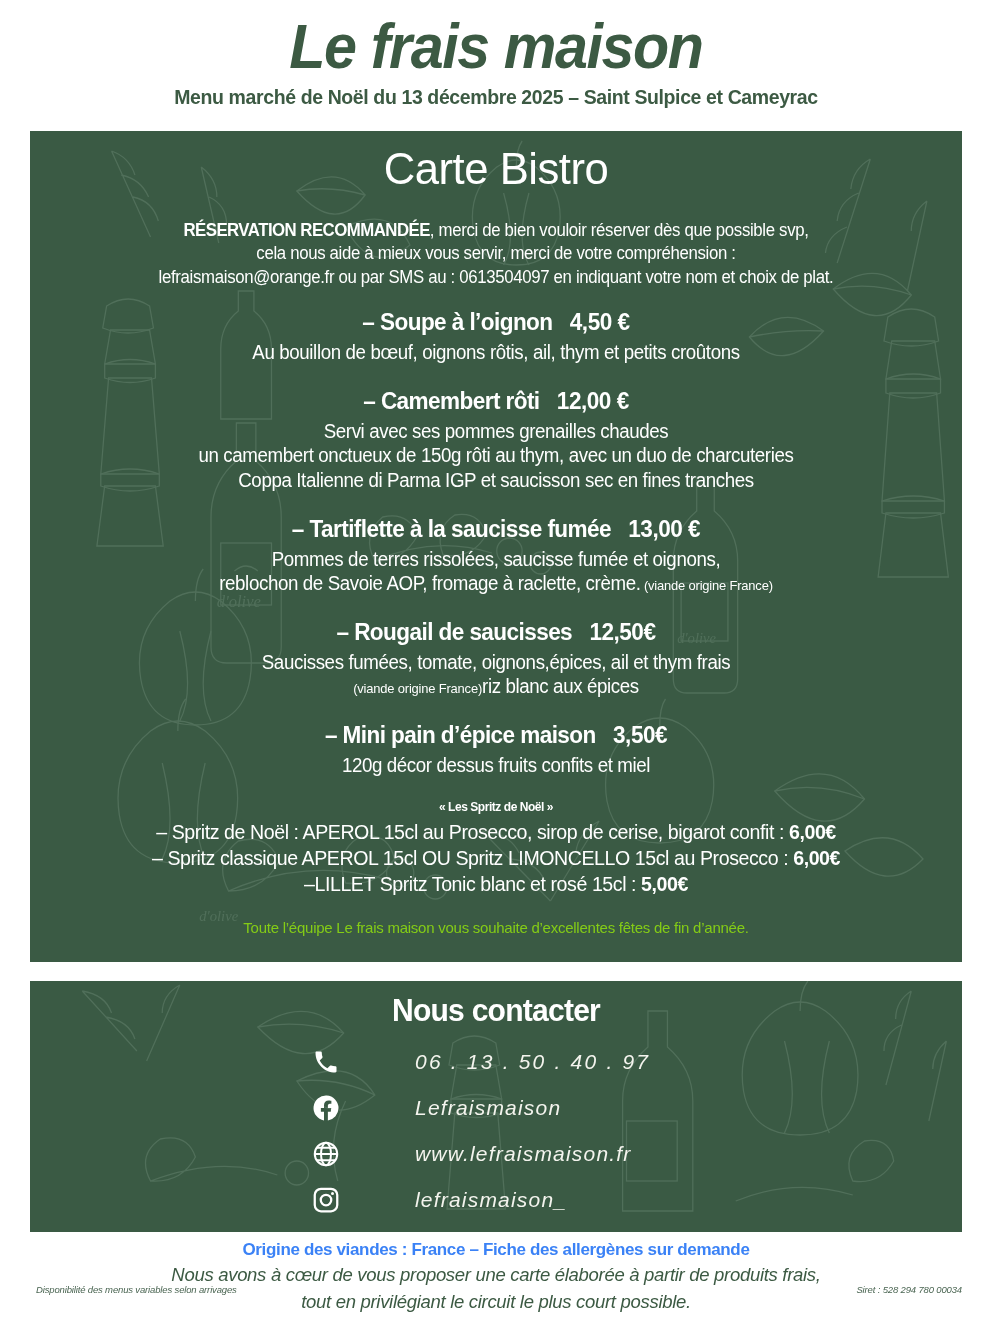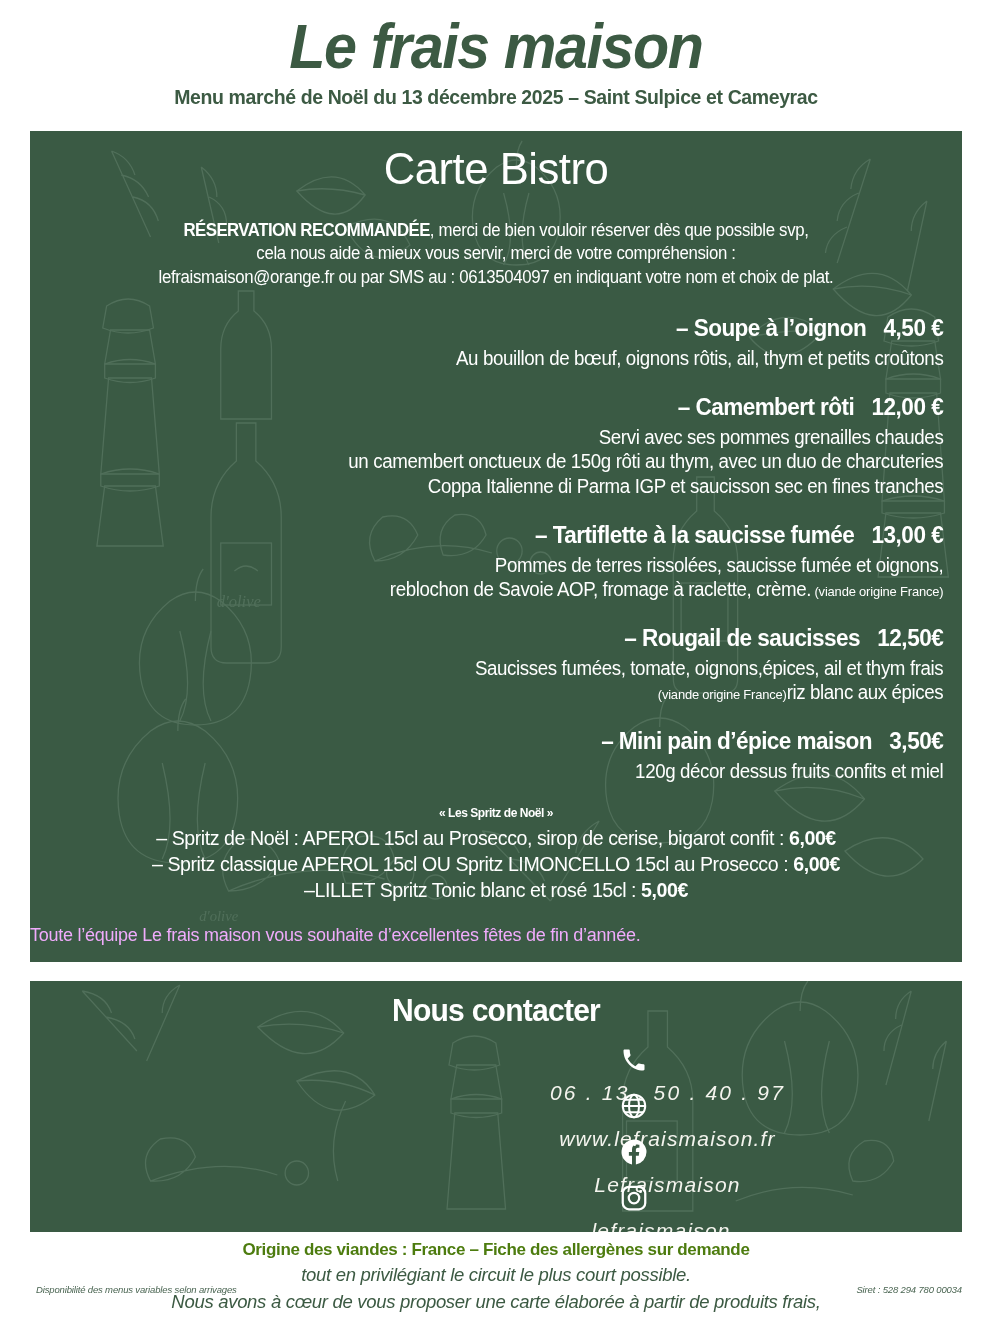--- a/index.html
+++ b/index.html
@@ -54,21 +54,21 @@
   .reserve-block {
     text-align:center; color:#fff;
     margin-top:24px;
     font-size:17.5px; line-height:1.34;
     letter-spacing:-0.35px;
     padding:0 40px;
     transform:scaleX(0.96);
   }
   .reserve-block b { font-weight:bold; letter-spacing:-0.55px; }
 
-  .items { margin-top:26px; color:#fff; text-align:right; }
+  .items { margin-top:20px; color:#fff; text-align:center; }
   .item { margin-bottom:23px; }
   .item-head {
     font-size:23.5px; font-weight:bold;
     letter-spacing:-0.6px;
     margin-bottom:4px;
     transform:scaleX(0.96);
   }
   .item-head .price { margin-left:18px; letter-spacing:-0.5px; }
   .item-desc {
     font-size:19.5px; line-height:1.26;
@@ -83,51 +83,51 @@
     font-size:12px; font-weight:bold; letter-spacing:-0.45px;
     margin-bottom:5px;
   }
   .spritz-line {
     font-size:20.5px; line-height:1.27; letter-spacing:-0.45px;
     transform:scaleX(0.955);
   }
   .spritz-line b { font-weight:bold; }
 
   .wish {
-    text-align:left; color:#f0abfc;
-    font-size:18px; letter-spacing:-0.25px;
+    text-align:center; color:#84cc16;
+    font-size:15px; letter-spacing:-0.25px;
     margin-top:22px;
   }
 
   
   .contact-title {
     text-align:center; color:#fff;
     font-size:31px; font-weight:bold;
     letter-spacing:-0.8px;
     padding-top:12px;
     transform:scaleX(0.97);
   }
   .contact-rows { margin-top:10px; padding-left:275px; }
-  .contact-row { display:flex; align-items:center; height:46px;flex-direction:column; }
+  .contact-row { display:flex; align-items:center; height:46px; }
   .contact-icon {
     width:42px; flex:0 0 42px; display:flex;
     align-items:center; justify-content:center; color:#fff;
   }
   .contact-icon svg { display:block; }
   .contact-val {
     color:#f4f4ee; font-style:italic;
     font-size:21px; letter-spacing:1.2px;
     padding-left:68px; font-weight:400;
   }
   .contact-row.r-phone .contact-val { letter-spacing:2.2px; }
 
   
   .footer { position:absolute; left:0; top:1240px; width:992px; }
   .footer-strong {
-    text-align:center; color:#4d7c0f;
+    text-align:center; color:#3b82f6;
     font-size:17px; font-weight:bold; letter-spacing:-0.35px;
   }
   .footer-italic {
     text-align:center; color:#3c5a43;
     font-style:italic; font-size:18.5px; line-height:1.32;
     letter-spacing:-0.3px; margin-top:3px;
   }
   .footer-side {
     position:absolute; top:44px;
     font-style:italic; font-size:9.5px;
@@ -342,53 +342,53 @@
           <span class="contact-icon">
             <svg width="28" height="28" viewBox="0 0 24 24" fill="#ffffff">
                 <path d="M6.6 10.8c1.4 2.8 3.8 5.2 6.6 6.6l2.2-2.2c.3-.3.7-.4 1-.2 1.2.4 2.4.6 3.6.6.6 0 1 .4 1 1V20c0 .6-.4 1-1 1C10.6 21 3 13.4 3 4c0-.6.4-1 1-1h3.4c.6 0 1 .4 1 1 0 1.3.2 2.5.6 3.6.1.3 0 .7-.2 1l-2.2 2.2z"></path>
               </svg>
           </span>
           <span class="contact-val">06 . 13 . 50 . 40 . 97</span>
         </div>
 
         <div class="contact-row">
           <span class="contact-icon">
+            <svg width="30" height="30" viewBox="0 0 24 24" fill="#ffffff">
+                <path d="M22 12a10 10 0 10-11.6 9.9v-7h-2.5V12h2.5V9.8c0-2.5 1.5-3.9 3.7-3.9 1.1 0 2.2.2 2.2.2v2.4h-1.2c-1.2 0-1.6.8-1.6 1.6V12h2.7l-.4 2.9h-2.3v7A10 10 0 0022 12z"></path>
+              </svg>
+          </span>
+          <span class="contact-val">Lefraismaison</span>
+        </div>
+
+        <div class="contact-row">
+          <span class="contact-icon">
             <svg width="30" height="30" viewBox="0 0 24 24" fill="none" stroke="#ffffff" stroke-width="1.6">
               <circle cx="12" cy="12" r="9"></circle>
               <ellipse cx="12" cy="12" rx="4" ry="9"></ellipse>
               <path d="M3 12h18M4.6 7h14.8M4.6 17h14.8"></path>
             </svg>
           </span>
           <span class="contact-val">www.lefraismaison.fr</span>
-        </div>
-
-        <div class="contact-row">
-          <span class="contact-icon">
-            <svg width="30" height="30" viewBox="0 0 24 24" fill="#ffffff">
-                <path d="M22 12a10 10 0 10-11.6 9.9v-7h-2.5V12h2.5V9.8c0-2.5 1.5-3.9 3.7-3.9 1.1 0 2.2.2 2.2.2v2.4h-1.2c-1.2 0-1.6.8-1.6 1.6V12h2.7l-.4 2.9h-2.3v7A10 10 0 0022 12z"></path>
-              </svg>
-          </span>
-          <span class="contact-val">Lefraismaison</span>
         </div>
 
         <div class="contact-row">
           <span class="contact-icon">
             <svg width="30" height="30" viewBox="0 0 24 24" fill="none" stroke="#ffffff" stroke-width="1.8">
               <rect x="3" y="3" width="18" height="18" rx="5"></rect>
               <circle cx="12" cy="12" r="4.2"></circle>
               <circle cx="17.2" cy="6.8" r="1.2" fill="#ffffff" stroke="none"></circle>
             </svg>
           </span>
           <span class="contact-val">lefraismaison_</span>
         </div>
       </div>
     </div>
   </div>
 
   <div class="footer">
     <div class="footer-strong">Origine des viandes : France – Fiche des allergènes sur demande</div>
+    <div class="footer-italic">Nous avons à cœur de vous proposer une carte élaborée à partir de produits frais,</div>
     <div class="footer-italic">tout en privilégiant le circuit le plus court possible.</div>
-    <div class="footer-italic">Nous avons à cœur de vous proposer une carte élaborée à partir de produits frais,</div>
     <div class="footer-side footer-left">Disponibilité des menus variables selon arrivages</div>
     <div class="footer-side footer-right">Siret : 528 294 780 00034</div>
   </div>
 
 </div>
 
 </body></html>

